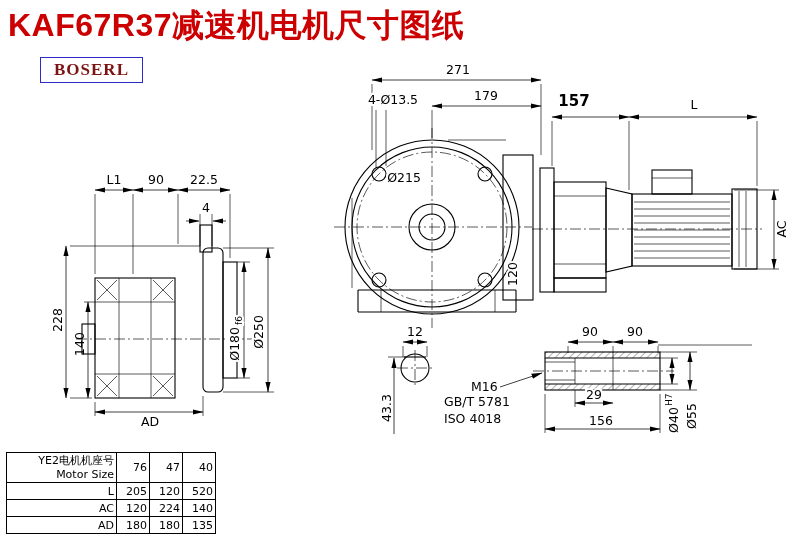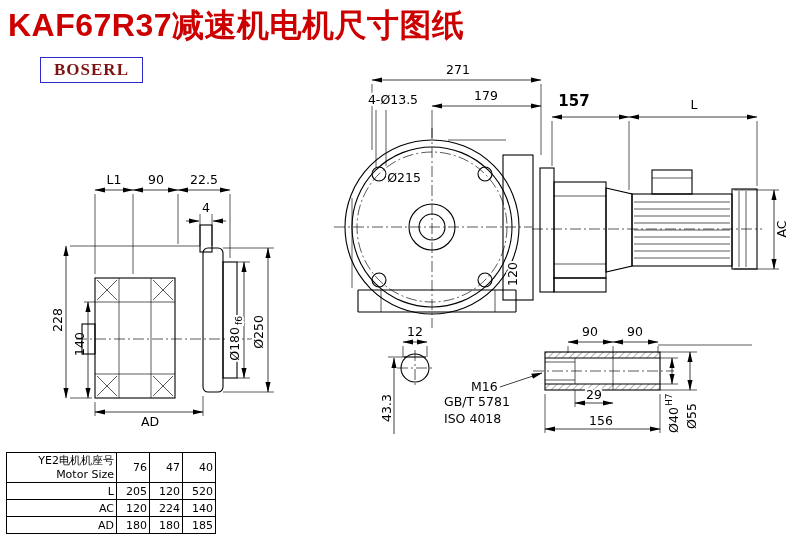--- a/index.html
+++ b/index.html
@@ -293,18 +293,18 @@
     <tr>
       <td class="c1">AC</td>
       <td>120</td>
       <td>224</td>
       <td>140</td>
     </tr>
     <tr>
       <td class="c1">AD</td>
       <td>180</td>
       <td>180</td>
-      <td>185</td>
+      <td>135</td>
     </tr>
   </tbody>
     </table>
 
 </div>
 
 </body></html>

